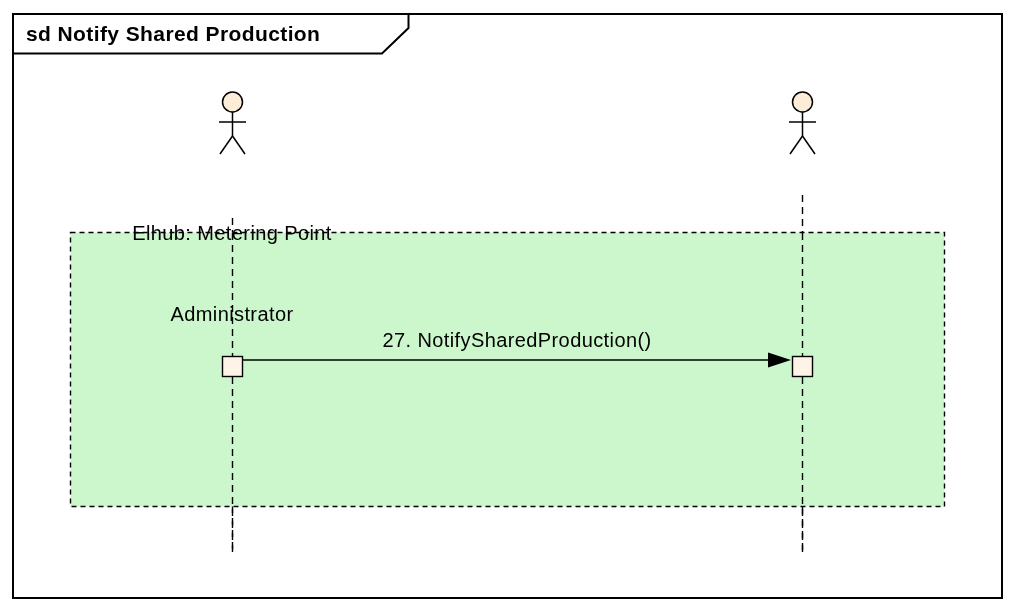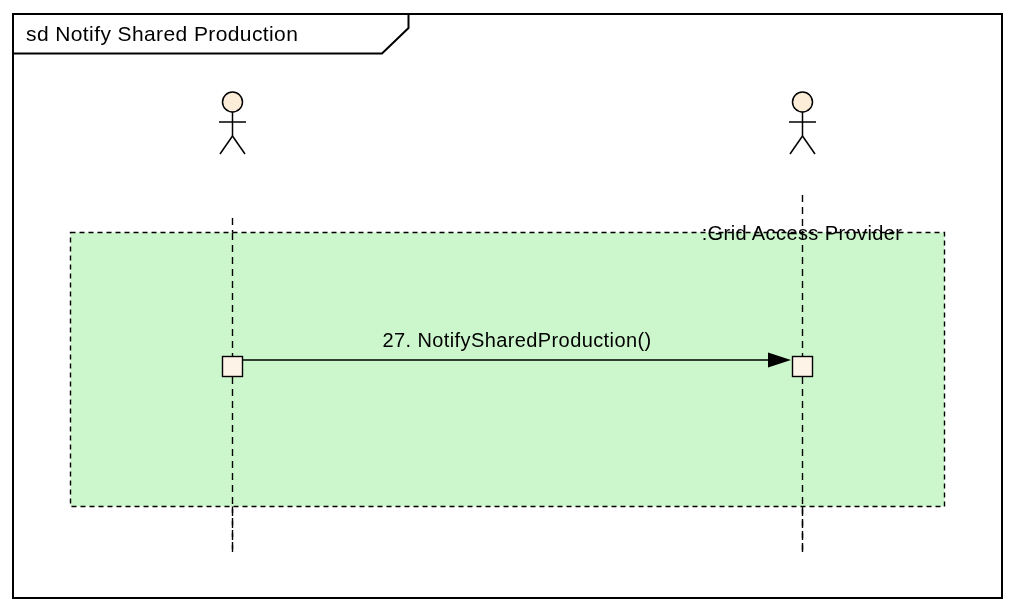--- a/index.html
+++ b/index.html
@@ -24,21 +24,21 @@
   }
   .txt {
     position: absolute;
     color: #000000;
     white-space: pre;
   }
   .frame-title {
     left: 26px;
     top: 20px;
     font-size: 21px;
-    font-weight: normal;
+    font-weight: bold;
     letter-spacing: 0.4px;
     line-height: 27px;
   }
   .actor-label {
     text-align: center;
     font-size: 20px;
     letter-spacing: 0.4px;
     line-height: 27px;
     white-space: pre;
   }
@@ -99,20 +99,21 @@
 
     <line x1="242" y1="360" x2="770" y2="360" stroke="#000000" stroke-width="1.6"></line>
     <polygon points="791,360 768,352.5 768,367.5" fill="#000000"></polygon>
 
     <rect x="222.5" y="356.5" width="20" height="20" stroke="#000000" stroke-width="1.4" fill="#FDF3E6"></rect>
     <rect x="792.5" y="356.5" width="20" height="20" stroke="#000000" stroke-width="1.4" fill="#FDF3E6"></rect>
   </svg>
 
   <div class="txt frame-title">sd Notify Shared Production</div>
 
+  <div class="txt actor-label left">
+    <div>Elhub: Metering Point</div>
+    <div>Administrator</div>
+  </div>
 
-  <div class="txt actor-label right">
-    <div>:Grid Access Provider</div>
-  </div>
 
   <div class="txt message-label">27. NotifySharedProduction()</div>
 
 </div>
 
 </body></html>

